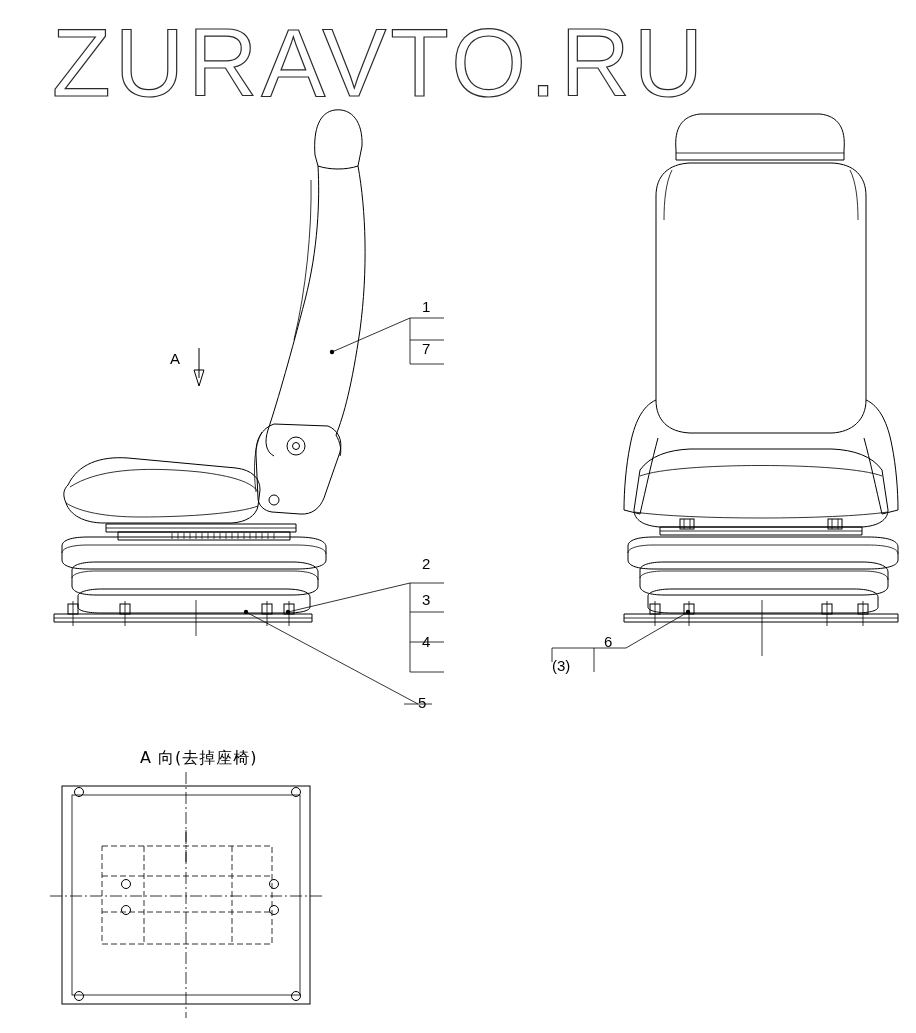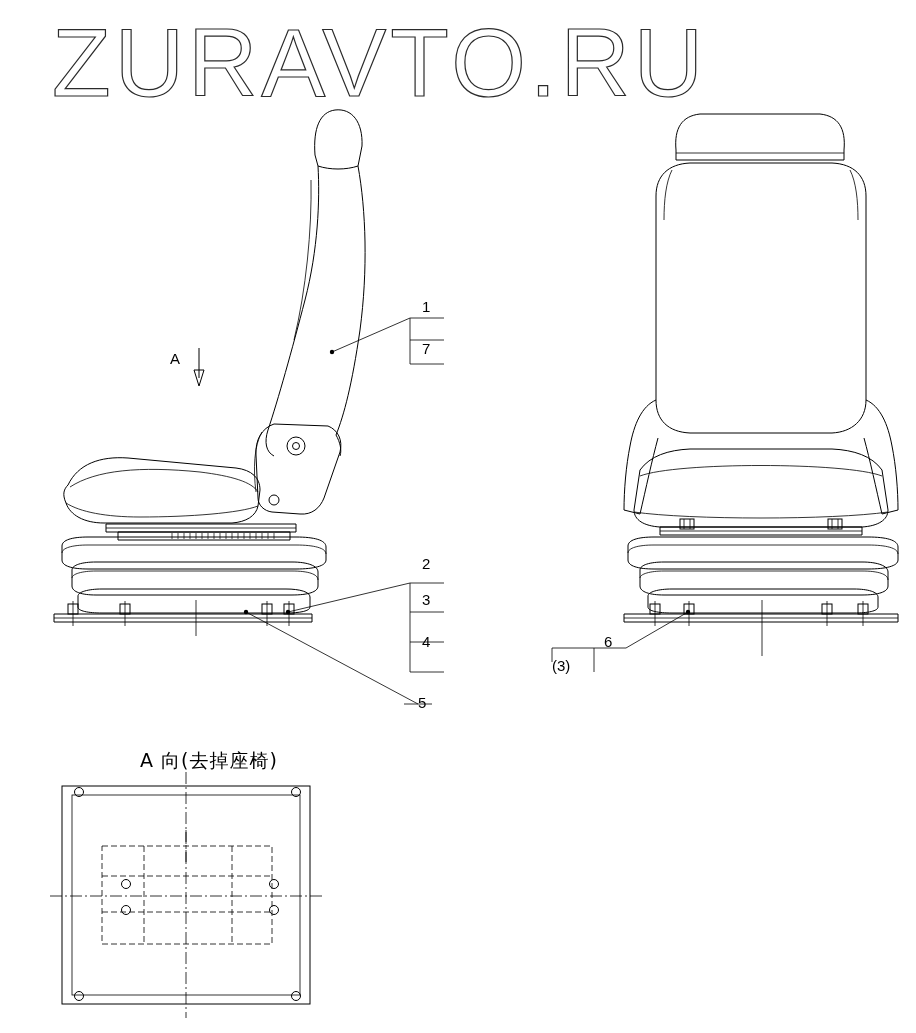--- a/index.html
+++ b/index.html
@@ -38,21 +38,21 @@
   .label {
     position: absolute;
     font-family: "Liberation Sans", sans-serif;
     font-size: 15px;
     color: #000;
     white-space: nowrap;
   }
   .label-cn {
     position: absolute;
     font-family: "DejaVu Sans", sans-serif;
-    font-size: 19px;
+    font-size: 16px;
     color: #000;
     white-space: nowrap;
     letter-spacing: 1px;
   }
   svg.drawing {
     position: absolute;
     left: 0; top: 0;
     width: 916px;
     height: 1033px;
   }

